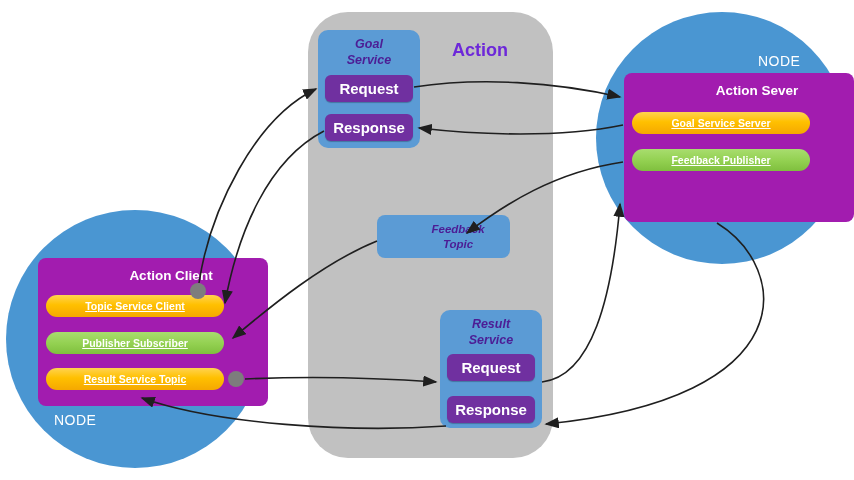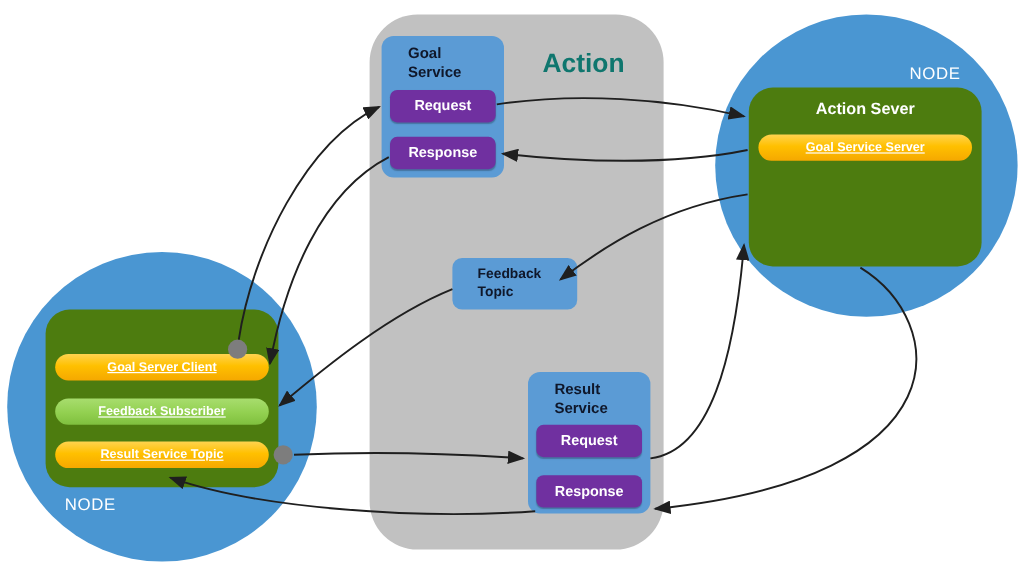--- a/index.html
+++ b/index.html
@@ -4,30 +4,30 @@
 <style>
   html,body{margin:0;padding:0;background:#fff;}
   .stage{position:relative;width:854px;height:480px;background:#ffffff;overflow:hidden;
          font-family:"Liberation Sans",sans-serif;}
   .abs{position:absolute;}
 
   .node-circle{border-radius:50%;background:#4a96d2;}
   .node-label{color:#ffffff;font-weight:normal;font-size:14px;letter-spacing:.5px;}
 
   .panel{background:#c1c1c1;border-radius:40px;}
-  .panel-title{color:#0f766e;font-weight:bold;font-size:22px;}
+  .panel-title{color:#6d28d9;font-weight:bold;font-size:18px;}
 
   .svc-box{background:#5b9bd5;border-radius:10px;}
-  .svc-title{color:#0f172a;font-weight:bold;font-size:12.5px;line-height:1.3;
-             margin:6px auto 0;width:58px;}
+  .svc-title{color:#4c1d95;font-weight:bold;font-size:12.5px;line-height:1.3;
+             text-align:center;margin:6px auto 0;width:58px;font-style:italic;}
   .btn{position:absolute;background:#7030a0;border-radius:6px;color:#ffffff;
-       font-weight:bold;font-size:12px;text-align:center;line-height:27px;
+       font-weight:bold;font-size:15px;text-align:center;line-height:27px;
        width:88px;height:27px;left:7px;box-shadow:0 1px 1px rgba(0,0,0,.25);}
 
-  .orange-box{background:#4d7c0f;border-radius:20px;}
+  .orange-box{background:#a21caf;border-radius:8px;padding-left:36px;}
   .orange-title{color:#ffffff;font-weight:bold;font-size:13.5px;text-align:center;padding-top:10px;}
 
   .pill{position:absolute;left:8px;width:178px;height:22px;border-radius:11px;
         color:#ffffff;font-weight:bold;font-size:10.5px;text-align:center;line-height:22px;text-decoration:underline;}
   .pill-yellow{background:linear-gradient(180deg,#ffd34f 0%,#ffc000 45%,#f5a800 100%);}
   .pill-green{background:linear-gradient(180deg,#a8dd6e 0%,#92d050 55%,#7fbf3e 100%);}
 
   .dot{width:16px;height:16px;border-radius:50%;background:#7d7d7d;}
 
   svg.arrows{position:absolute;left:0;top:0;pointer-events:none;}
@@ -44,40 +44,42 @@
 
   <div class="abs panel" style="left:308px;top:12px;width:245px;height:446px;"></div>
   <div class="abs panel-title" style="left:452px;top:40px;">Action</div>
 
   <div class="abs svc-box" style="left:318px;top:30px;width:102px;height:118px;">
     <div class="svc-title">Goal Service</div>
     <div class="btn" style="top:45px;">Request</div>
     <div class="btn" style="top:84px;">Response</div>
   </div>
 
-  <div class="abs svc-box" style="left:377px;top:215px;width:104px;height:43px;border-radius:8px;">
+  <div class="abs svc-box" style="left:377px;top:215px;width:104px;height:43px;border-radius:8px;padding-left:29px;">
     <div class="svc-title" style="font-size:11.5px;margin-top:7px;width:62px;">Feedback Topic</div>
   </div>
 
   <div class="abs svc-box" style="left:440px;top:310px;width:102px;height:118px;">
     <div class="svc-title">Result Service</div>
     <div class="btn" style="top:44px;">Request</div>
     <div class="btn" style="top:86px;">Response</div>
   </div>
 
   <div class="abs orange-box" style="left:38px;top:258px;width:194px;height:148px;">
-    <div class="pill pill-yellow" style="top:37px;">Goal Server Client</div>
-    <div class="pill pill-green" style="top:74px;">Feedback Subscriber</div>
+    <div class="orange-title">Action Client</div>
+    <div class="pill pill-yellow" style="top:37px;">Topic Service Client</div>
+    <div class="pill pill-green" style="top:74px;">Publisher Subscriber</div>
     <div class="pill pill-yellow" style="top:110px;">Result Service Topic</div>
   </div>
   <div class="abs node-label" style="left:54px;top:412px;">NODE</div>
 
   <div class="abs orange-box" style="left:624px;top:73px;width:194px;height:149px;">
     <div class="orange-title">Action Sever</div>
     <div class="pill pill-yellow" style="top:39px;">Goal Service Server</div>
+    <div class="pill pill-green" style="top:76px;">Feedback Publisher</div>
   </div>
   <div class="abs node-label" style="left:758px;top:53px;">NODE</div>
 
   <div class="abs dot" style="left:190px;top:283px;"></div>
   <div class="abs dot" style="left:228px;top:371px;"></div>
 
   <svg class="arrows" width="854" height="480" viewBox="0 0 854 480">
     <defs>
       <marker id="ah" markerWidth="9" markerHeight="7" refX="8" refY="3.5" orient="auto">
         <path d="M0,0 L9,3.5 L0,7 Z" fill="#1f1f1f"></path>

